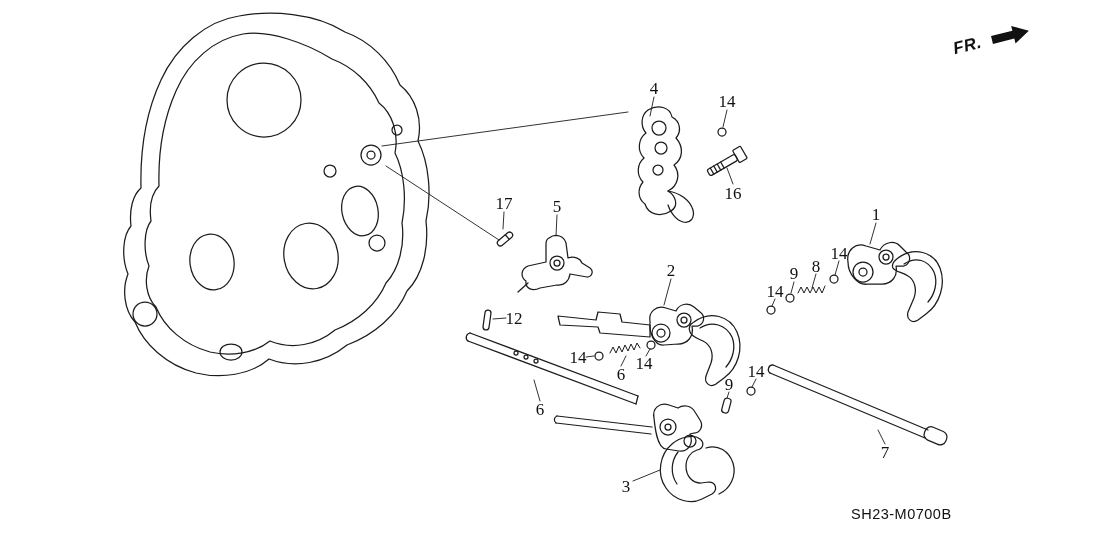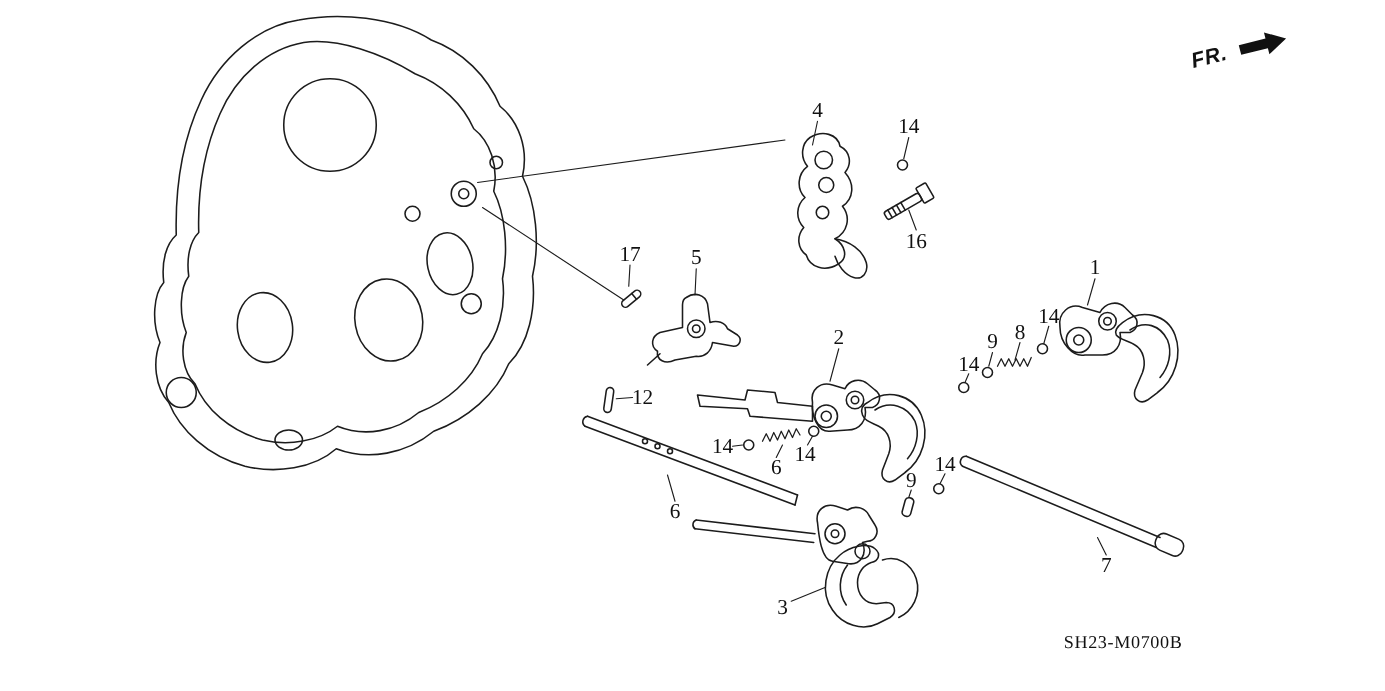--- a/index.html
+++ b/index.html
@@ -4,21 +4,21 @@
 <style>
   html,body{margin:0;padding:0;background:#fff;}
   .stage{position:relative;width:1108px;height:553px;background:#ffffff;overflow:hidden;
          font-family:"Liberation Serif", serif;color:#111;}
   .stage svg{position:absolute;left:0;top:0;}
   .callout{position:absolute;transform:translate(-50%,-50%);font-size:17px;line-height:1;
            color:#111;background:transparent;user-select:none;}
   .fr-label{position:absolute;left:953px;top:36px;font-family:"Liberation Sans",sans-serif;
             font-weight:bold;font-style:italic;font-size:17px;transform:rotate(-14deg);
             letter-spacing:.5px;}
-  .part-code{position:absolute;left:851px;top:506px;font-family:Liberation Serif, serif;
+  .part-code{position:absolute;left:851px;top:506px;font-family:Liberation Sans, sans-serif;
              font-size:14.5px;letter-spacing:.5px;}
 </style>
 </head>
 <body>
 
 <div class="stage">
 
   <svg width="1108" height="553" viewBox="0 0 1108 553">
     <g fill="none" stroke="#1c1c1c" stroke-width="1.25" stroke-linecap="round" stroke-linejoin="round">
 

